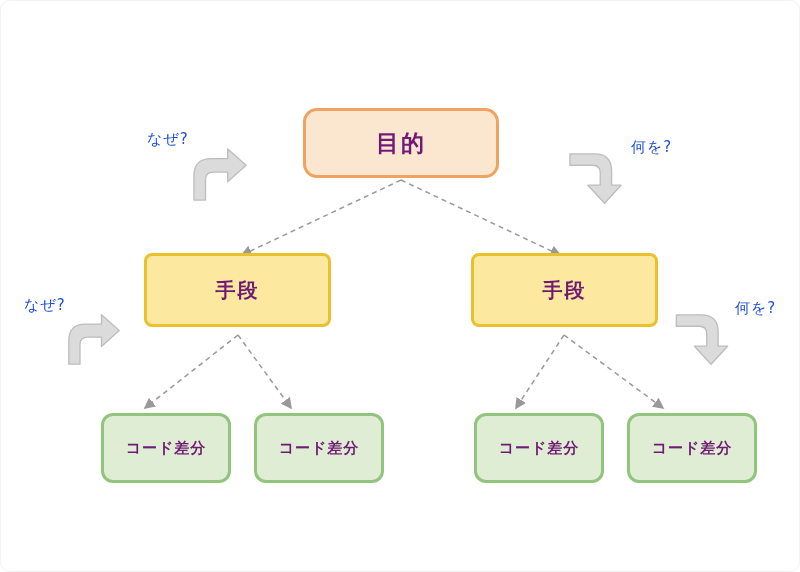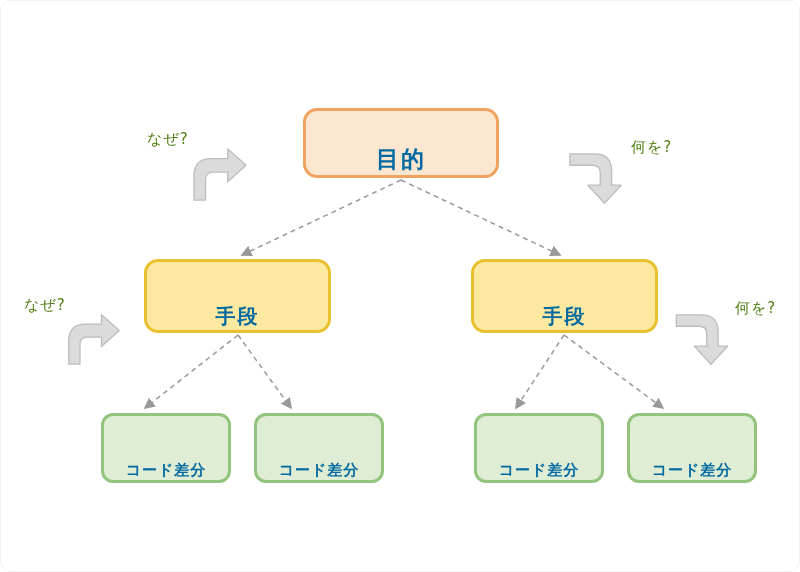--- a/index.html
+++ b/index.html
@@ -9,59 +9,59 @@
     background:#ffffff;
     border:1px solid #f2f2f2;
     border-radius:10px;
     box-sizing:border-box;
     overflow:hidden;
     font-family:"DejaVu Sans","Liberation Sans",sans-serif;
   }
   .layer{position:absolute;left:0;top:0;width:800px;height:572px;pointer-events:none;}
   .node{
     position:absolute;
-    display:flex;align-items:flex-end;justify-content:center;
+    display:flex;align-items:center;justify-content:center;
     box-sizing:border-box;
     font-weight:bold;
-    color:#0369a1;
+    color:#701a75;
     letter-spacing:2px;
     background:var(--leaf-fill);
   }
   .node-purpose{
     left:302px;top:107px;width:196px;height:70px;
     background:var(--purpose-fill);
     border:3px solid var(--purpose-border);
     border-radius:14px;
     font-size:23px;
   }
   .node-means{
-    top:258px;width:187px;height:74px;
+    top:252px;width:187px;height:74px;
     background:var(--means-fill);
     border:3px solid var(--means-border);
-    border-radius:14px;
+    border-radius:8px;
     font-size:20px;
   }
   .node-means.left{left:143px;}
   .node-means.right{left:470px;}
   .node-diff{
     top:412px;width:130px;height:70px;
     border:3px solid var(--leaf-border);
     border-radius:12px;
     font-size:15px;
     letter-spacing:1px;
     margin-left:25px;
   }
   .node-diff.d1{left:75px;}
   .node-diff.d2{left:228px;}
   .node-diff.d3{left:448px;}
   .node-diff.d4{left:601px;}
   .qlabel{
     position:absolute;
     font-size:15px;
-    color:#4d7c0f;
+    color:#1d4ed8;
     letter-spacing:1px;
     white-space:nowrap;
   }
   .ql-why-top{left:146px;top:129px;}
   .ql-what-top{left:630px;top:137px;}
   .ql-why-bottom{left:23px;top:295px;}
   .ql-what-bottom{left:734px;top:298px;}
   .bent{position:absolute;}
   .bent path{fill:var(--arrow-fill);stroke:var(--arrow-stroke);stroke-width:1.4;stroke-linejoin:round;}
   .a-why-top{left:188px;top:145px;}

